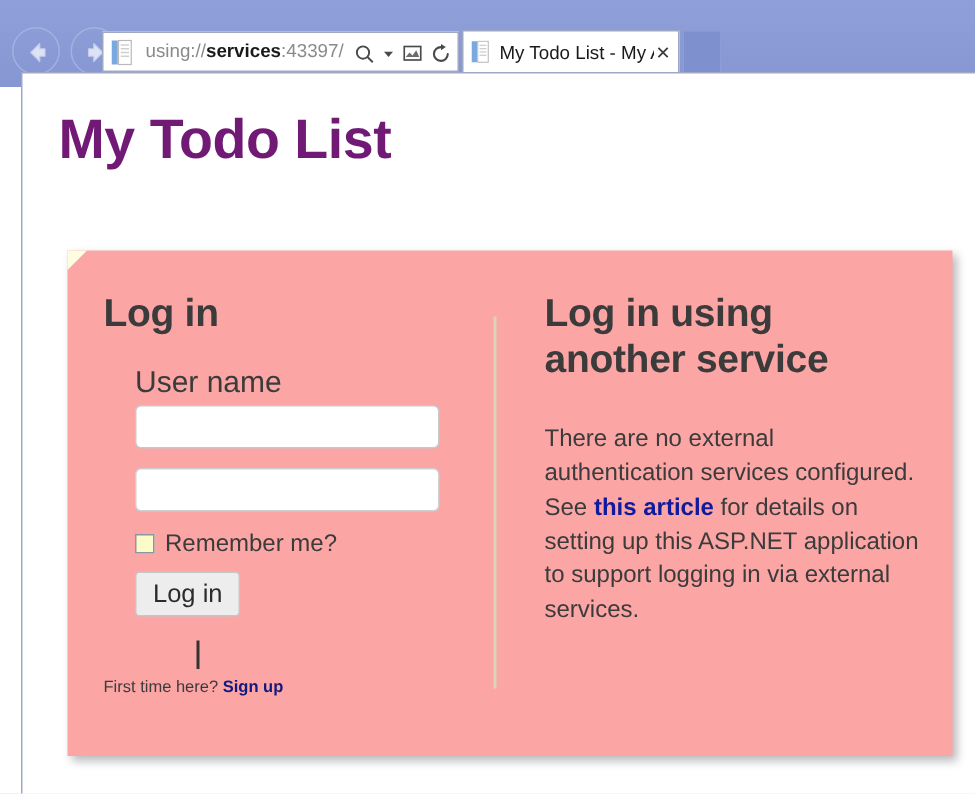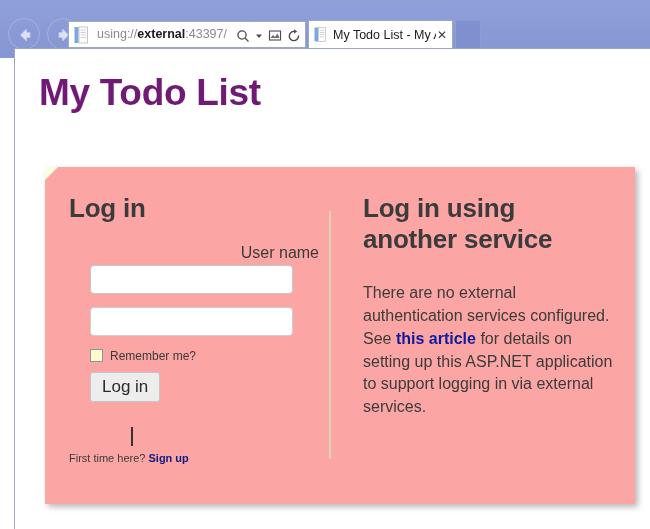--- a/index.html
+++ b/index.html
@@ -143,24 +143,23 @@
     margin: 0;
     font-size: 26px;
     font-weight: bold;
     color: #3b3b3b;
     line-height: 1.18;
     letter-spacing: -0.2px;
   }
 
   .form-area { margin-left: 21px; margin-top: 20px; }
   .field-label {
-    font-size: 16px;
+    font-size: 20px;
     color: #3b3b3b;
     margin-bottom: 3px;
-    text-align: right;
   }
   .text-input {
     display: block;
     width: 203px; height: 29px;
     background: #ffffff;
     border: 1px solid #cfcfcf;
     border-radius: 4px;
     font-size: 15px;
     color: #222;
     padding: 2px 6px;
@@ -181,21 +180,21 @@
     display: flex; align-items: center;
     margin-bottom: 9px;
   }
   .checkbox {
     width: 13px; height: 13px;
     border: 1px solid #8a96a8;
     background: #fdfbca;
     margin-right: 7px;
     flex: 0 0 auto;
   }
-  .checkrow-label { font-size: 12px; color: #3b3b3b; }
+  .checkrow-label { font-size: 16px; color: #3b3b3b; }
 
   .btn {
     display: inline-block;
     background: #ededed;
     border: 1px solid #c6c6c6;
     border-radius: 3px;
     font-size: 17px;
     color: #2b2b2b;
     padding: 4px 11px 5px 11px;
     font-family: "Liberation Sans", sans-serif;
@@ -245,21 +244,21 @@
 
     <div class="addrbar">
       <svg class="addr-favicon" viewBox="0 0 18 19">
         <rect x="0.5" y="1" width="4" height="16" fill="#7aa9e0"></rect>
         <rect x="5" y="1" width="8.5" height="16" fill="#ffffff" stroke="#b9b9b9" stroke-width="0.8"></rect>
         <rect x="6.5" y="3.5" width="5.5" height="1" fill="#cfcfcf"></rect>
         <rect x="6.5" y="6" width="5.5" height="1" fill="#cfcfcf"></rect>
         <rect x="6.5" y="8.5" width="5.5" height="1" fill="#cfcfcf"></rect>
         <rect x="6.5" y="11" width="5.5" height="1" fill="#cfcfcf"></rect>
       </svg>
-      <div class="addr-text"><span>using://</span><b>external</b><span>:43397/</span></div>
+      <div class="addr-text"><span>using://</span><b>services</b><span>:43397/</span></div>
       <div class="addr-icons">
         <svg class="ic" width="14" height="14" viewBox="0 0 14 14">
           <circle cx="6" cy="6" r="4.1" fill="none" stroke="#4a4a4a" stroke-width="1.3"></circle>
           <line x1="9" y1="9" x2="12.5" y2="12.5" stroke="#4a4a4a" stroke-width="1.3"></line>
         </svg>
         <svg class="ic" width="8" height="8" viewBox="0 0 8 8">
           <path d="M1 2.5 L4 6 L7 2.5 Z" fill="#4a4a4a"></path>
         </svg>
         <svg class="ic" width="14" height="14" viewBox="0 0 14 14">
           <rect x="1.5" y="2" width="11" height="9" fill="none" stroke="#4a4a4a" stroke-width="1.1"></rect>

